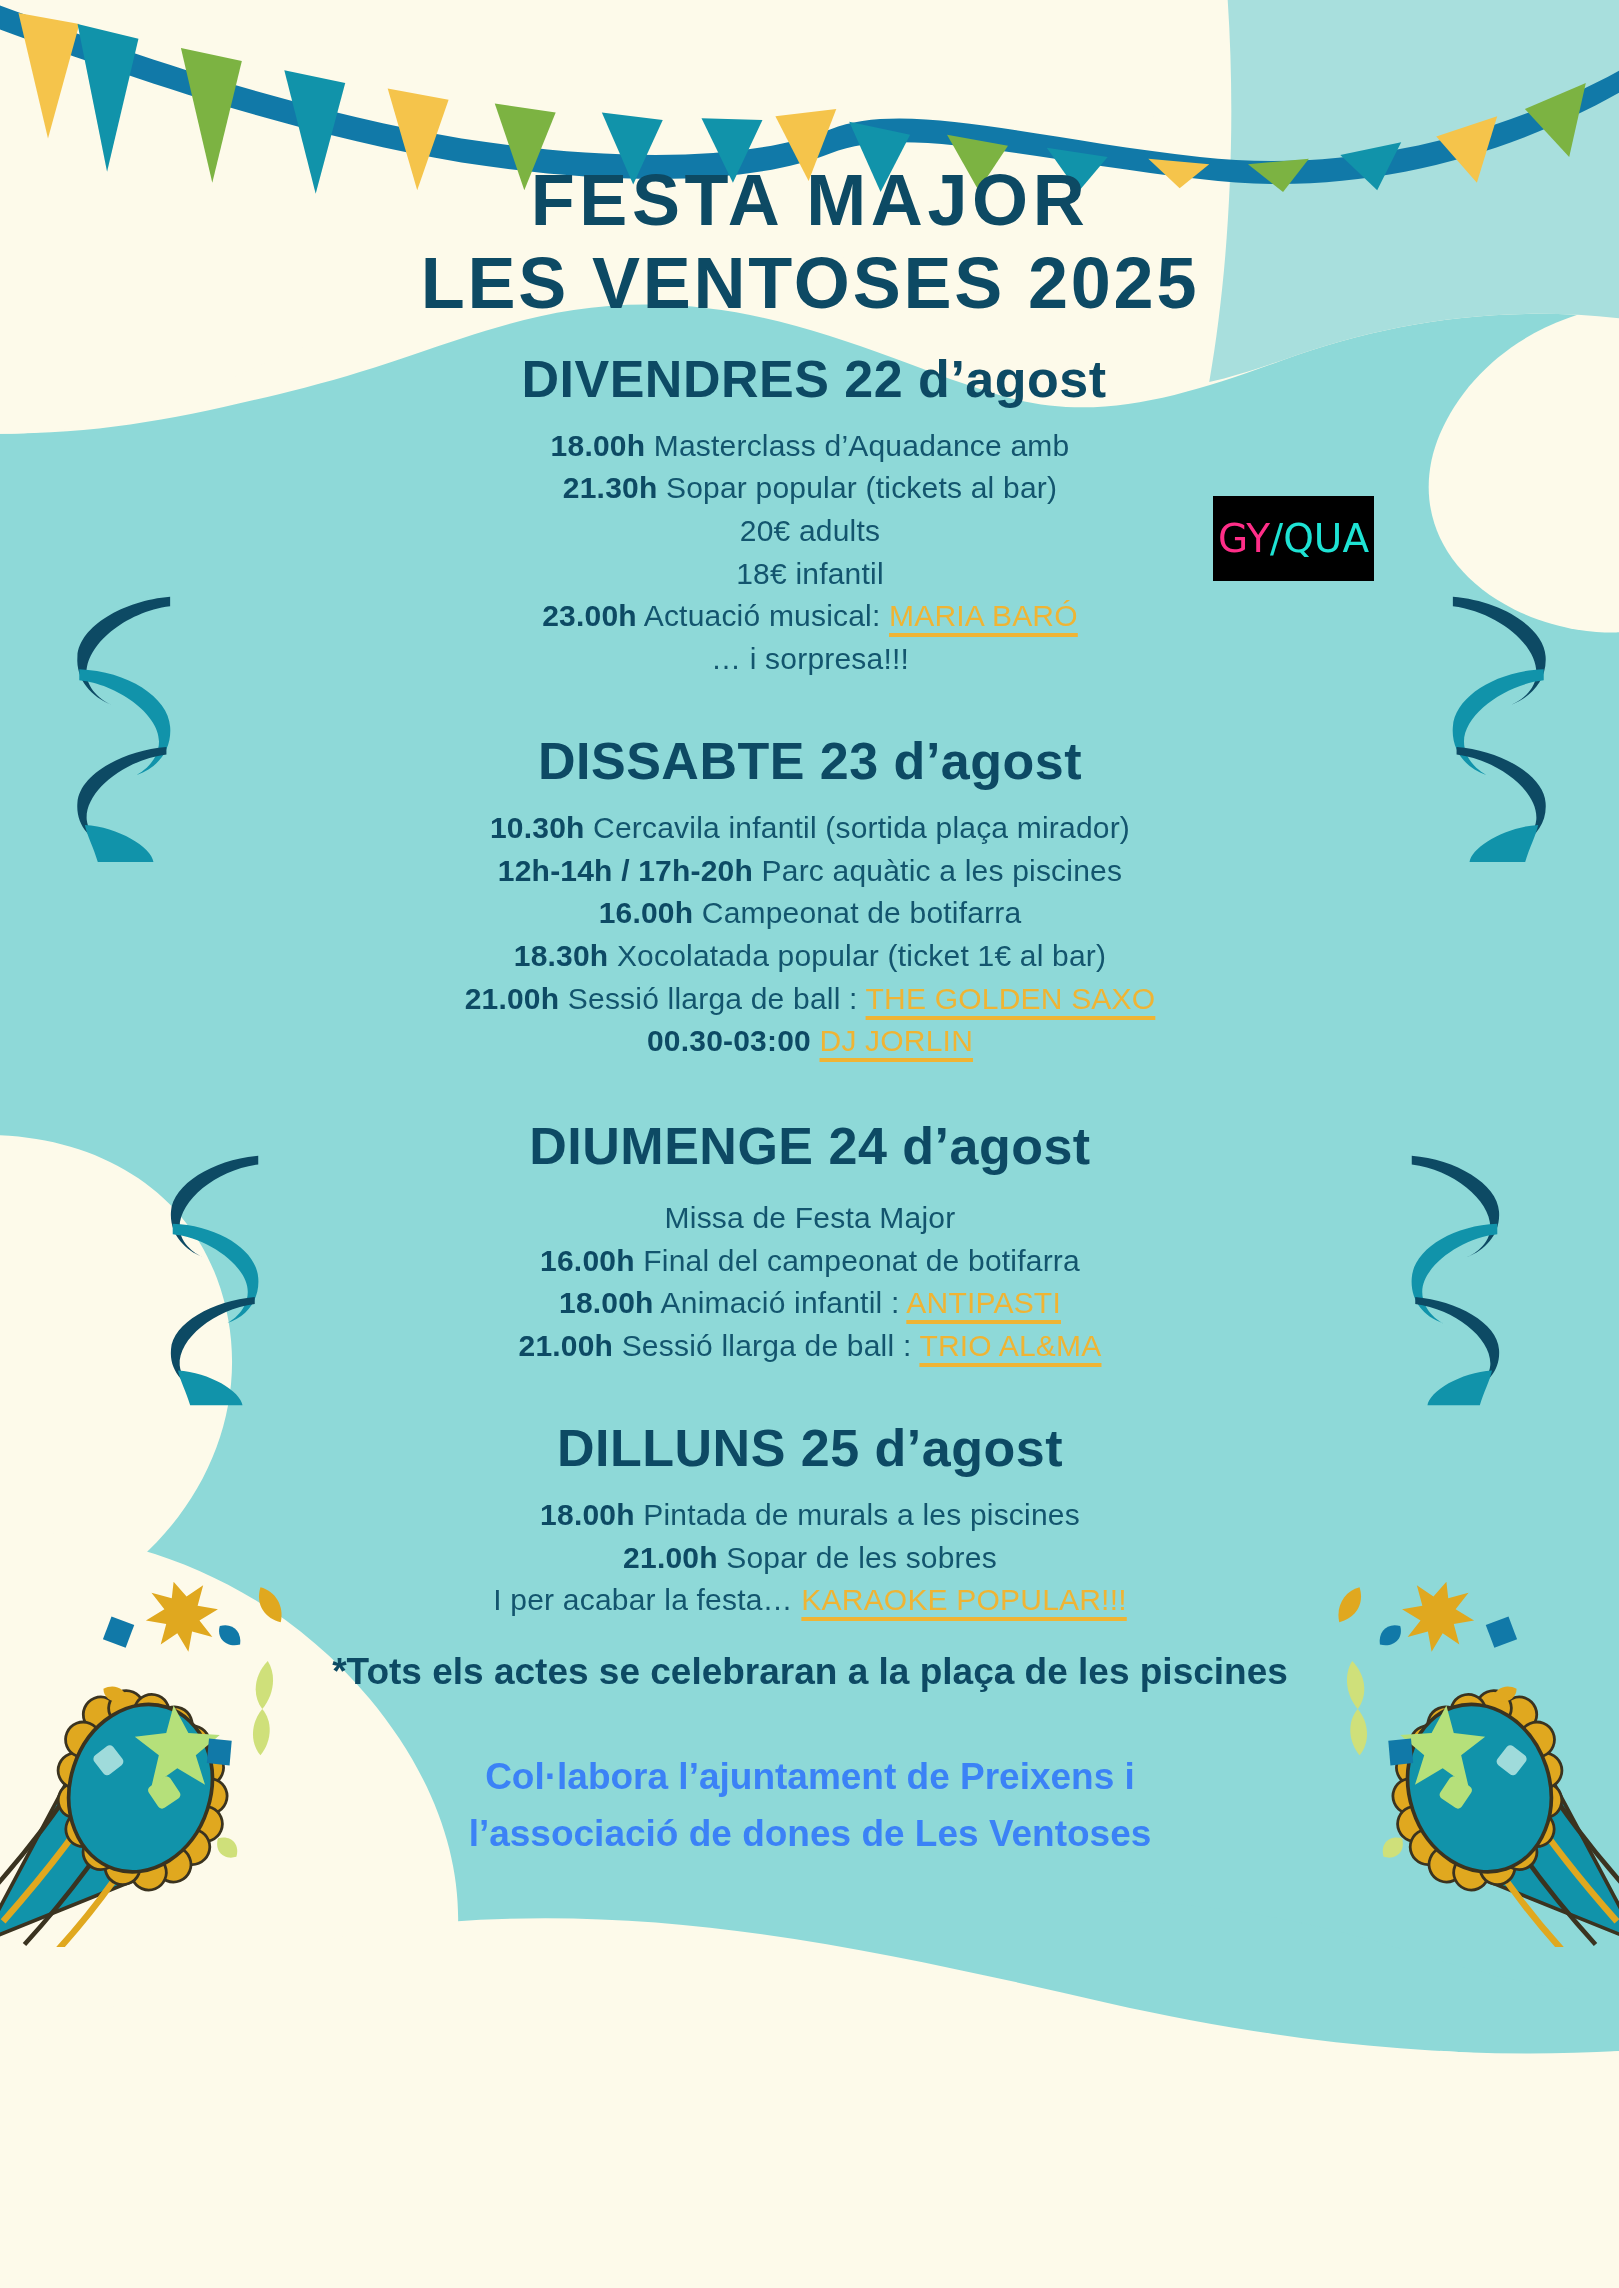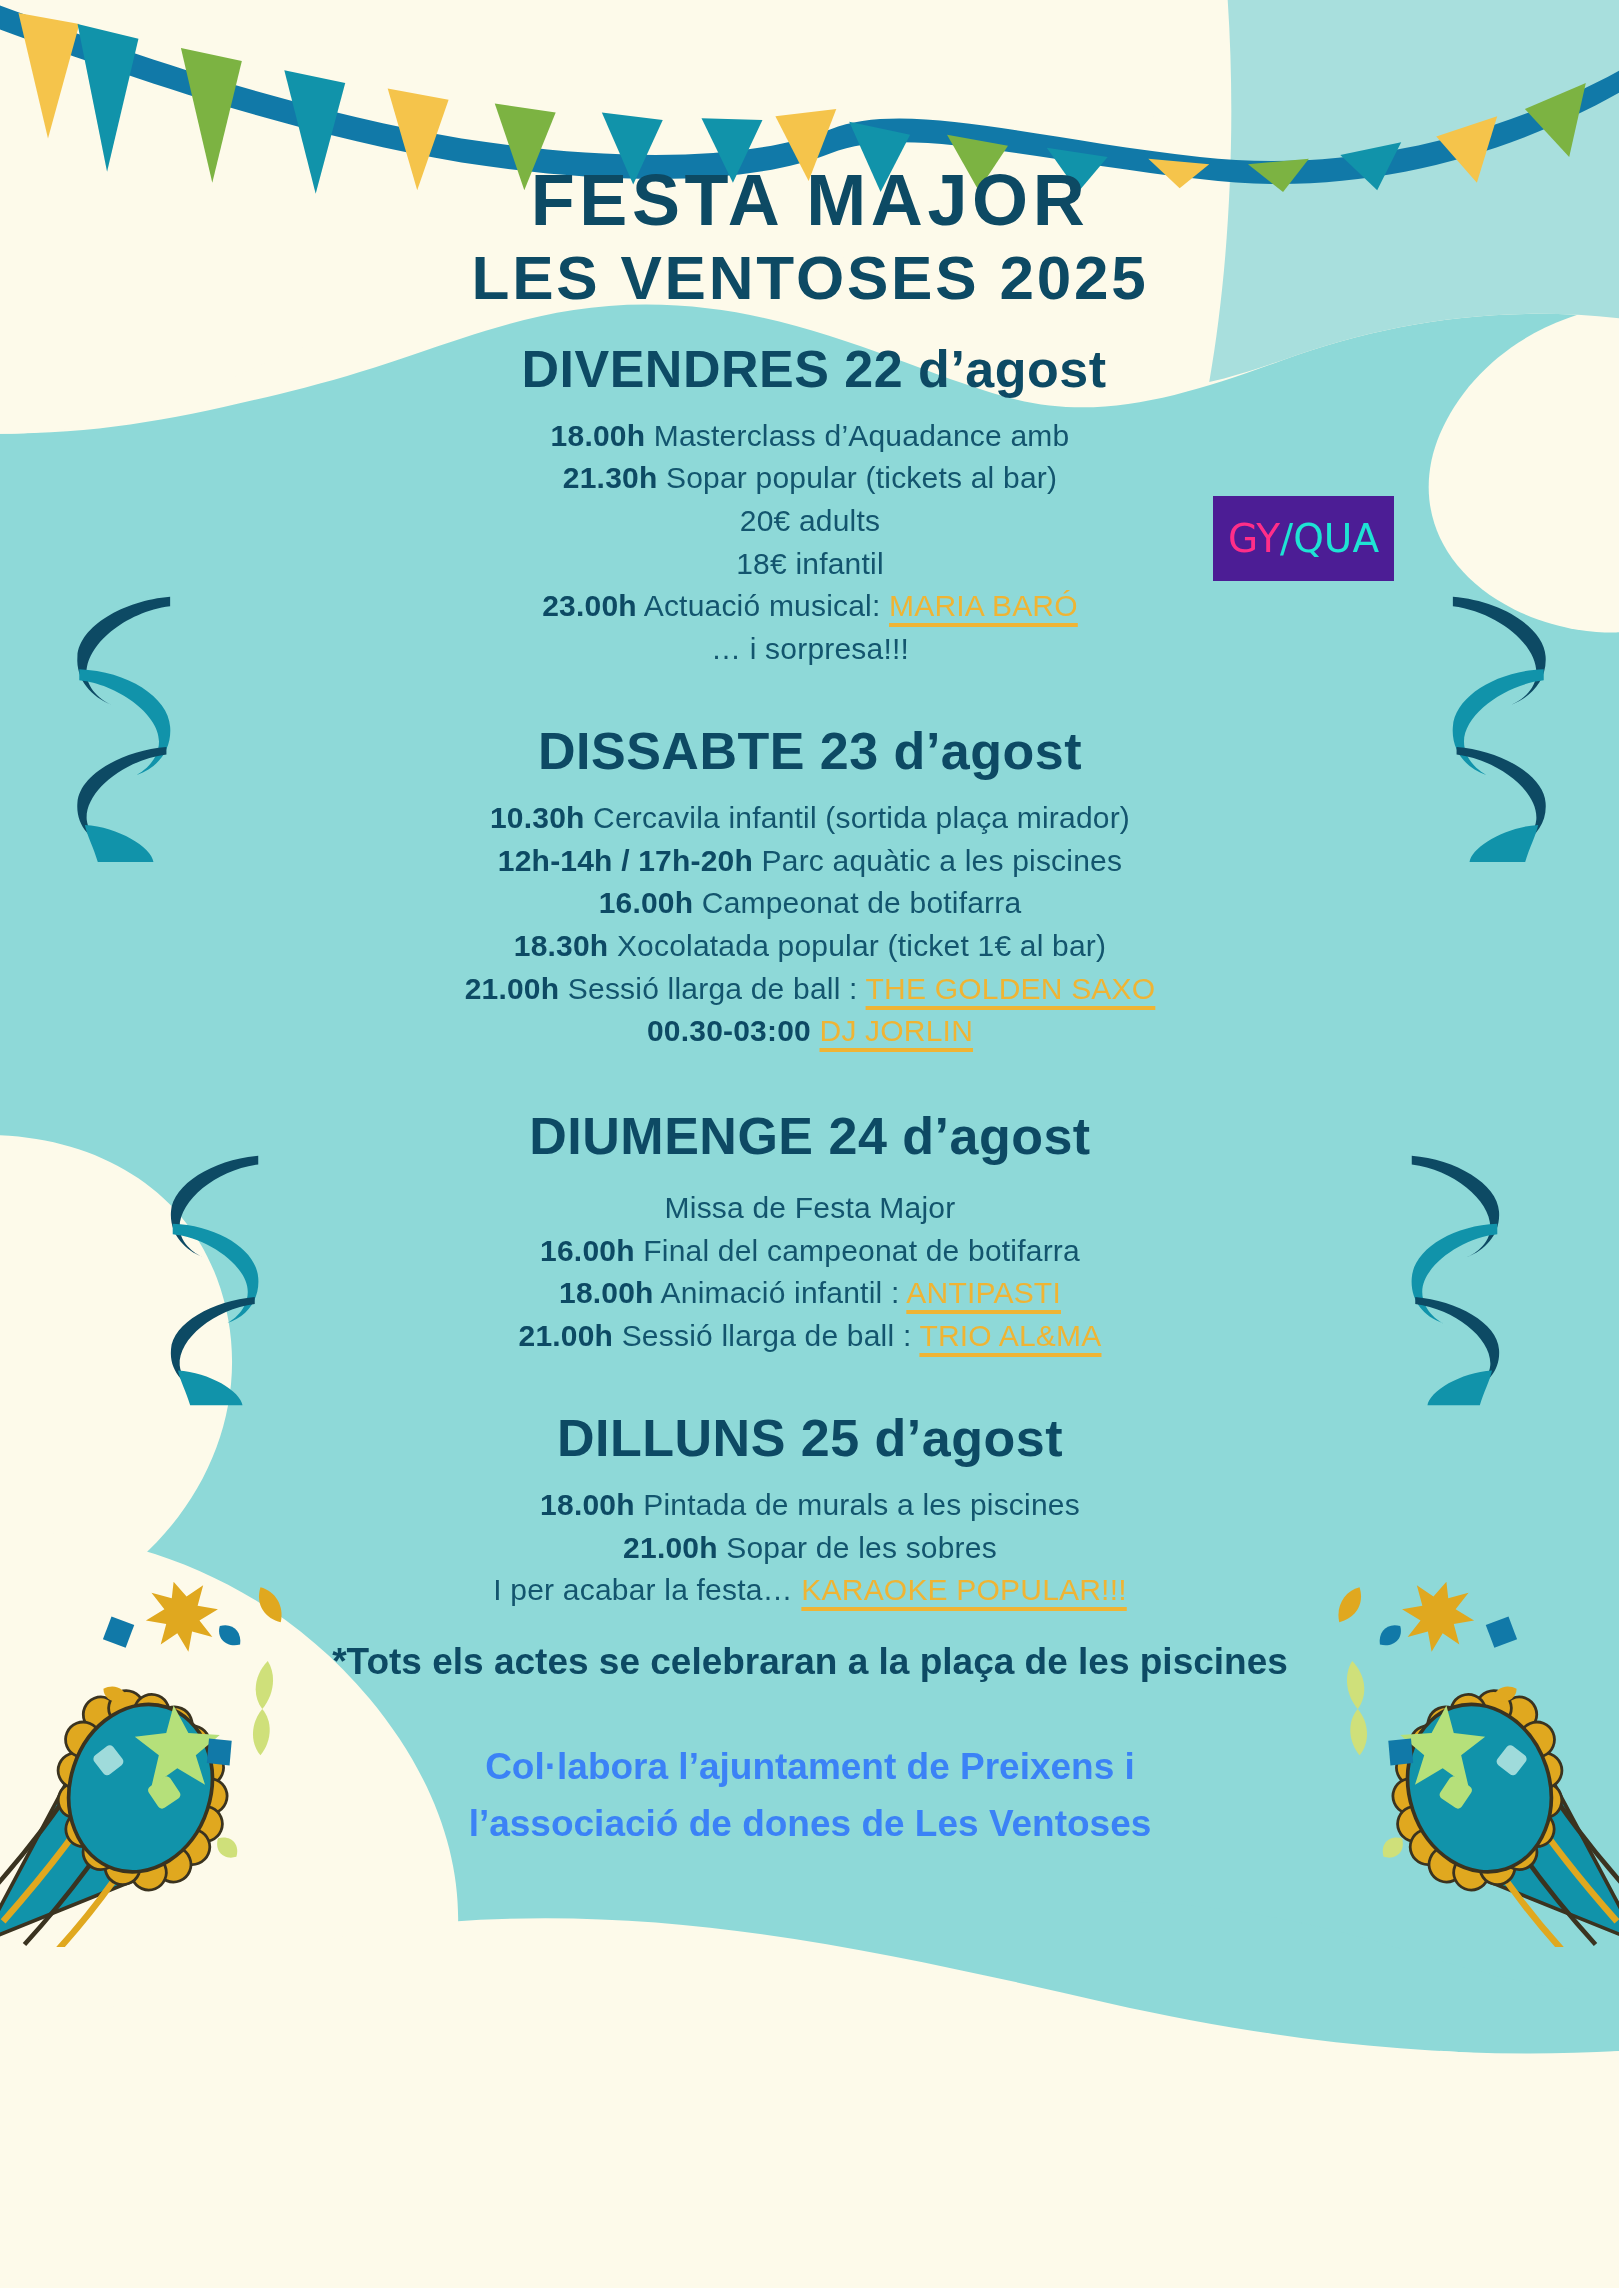--- a/index.html
+++ b/index.html
@@ -45,21 +45,21 @@
   .title-line {
     display: block;
     color: #0d4a64;
     font-family: "Liberation Sans", sans-serif;
     font-weight: 700;
     font-size: 96px;
     letter-spacing: 2.8px;
     text-transform: uppercase;
   }
   .title-line.l1 { font-size: 72px; letter-spacing: 4.6px; }
-  .title-line.l2 { font-size: 62px; letter-spacing: 2.8px; margin-top: 11px; }
+  .title-line.l2 { font-size: 72px; letter-spacing: 2.8px; margin-top: 11px; }
 
   .day-block { margin-top: 31px; }
   .day-heading {
     color: #0d4a64;
     font-weight: 700;
     font-size: 52px;
     letter-spacing: 0.5px;
     margin: 0 0 16.6px 0;
     line-height: 1.12;
   }
@@ -101,23 +101,23 @@
     margin-top: 52px;
     line-height: 1.55;
     padding: 0 17px;
   }
 
   
   .gyqua {
     position: absolute;
     left: 1213px;
     top: 496px;
-    width: 181px;
+    width: 161px;
     height: 85px;
-    background: #4c1d95;
+    background: #000000;
     display: flex;
     align-items: center;
     justify-content: center;
     z-index: 20;
     letter-spacing: 0px;
   }
   .gyqua .glyph {
     font-family: "DejaVu Sans", sans-serif;
     font-size: 39px;
     font-weight: 400;

